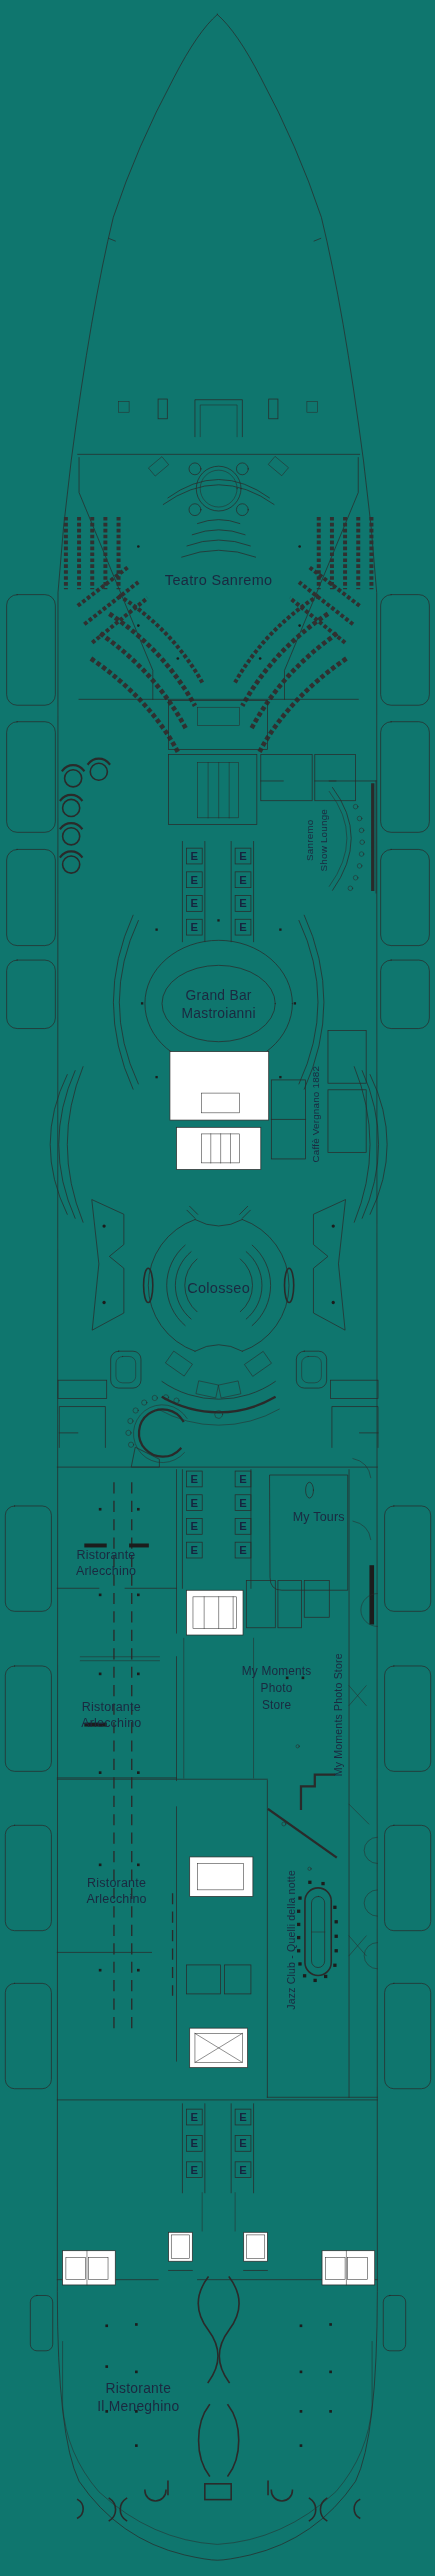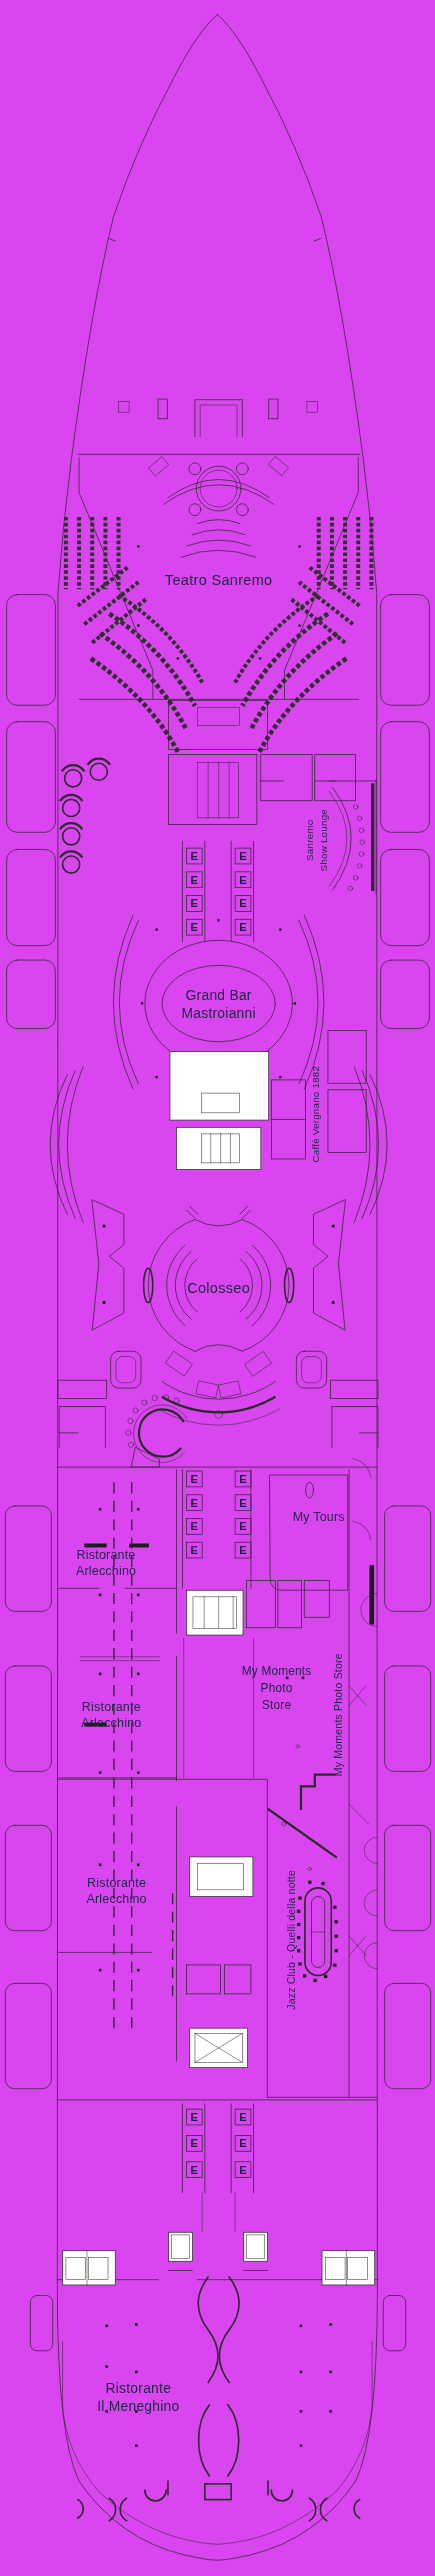--- a/index.html
+++ b/index.html
@@ -1,17 +1,17 @@
 <!DOCTYPE html>
 <html style="--ink: #2a2a2a; --label_text: #1b2940;font-size:10.5px"><head>
 <meta charset="utf-8">
 <style>
   :root{ --ink:#2a2a2a; --label_text:#1b2940; }
   html,body{margin:0;padding:0;background:#fff;}
-  .plan-wrap{width:436px;height:2576px;position:relative;background:#d946ef;overflow:hidden;}
+  .plan-wrap{width:436px;height:2576px;position:relative;background:#0f766e;overflow:hidden;}
   svg{display:block;}
   .w{stroke:var(--ink);stroke-width:1.1;fill:none;stroke-linecap:square;stroke-linejoin:miter;}
   .thin{stroke-width:0.8;}
   .w2{stroke-width:2.4;}
   .w3{stroke-width:3.4;}
   .wh{fill:#fff;}
   .blk{fill:#1c1c1c;stroke:none;}
   .seat{stroke:#303030;stroke-width:7;stroke-dasharray:6.5 4;fill:none;}
   .seat2{stroke:#303030;stroke-width:6;stroke-dasharray:5.5 3.5;fill:none;}
   .dashw{stroke-dasharray:15 13;stroke-width:2;}

